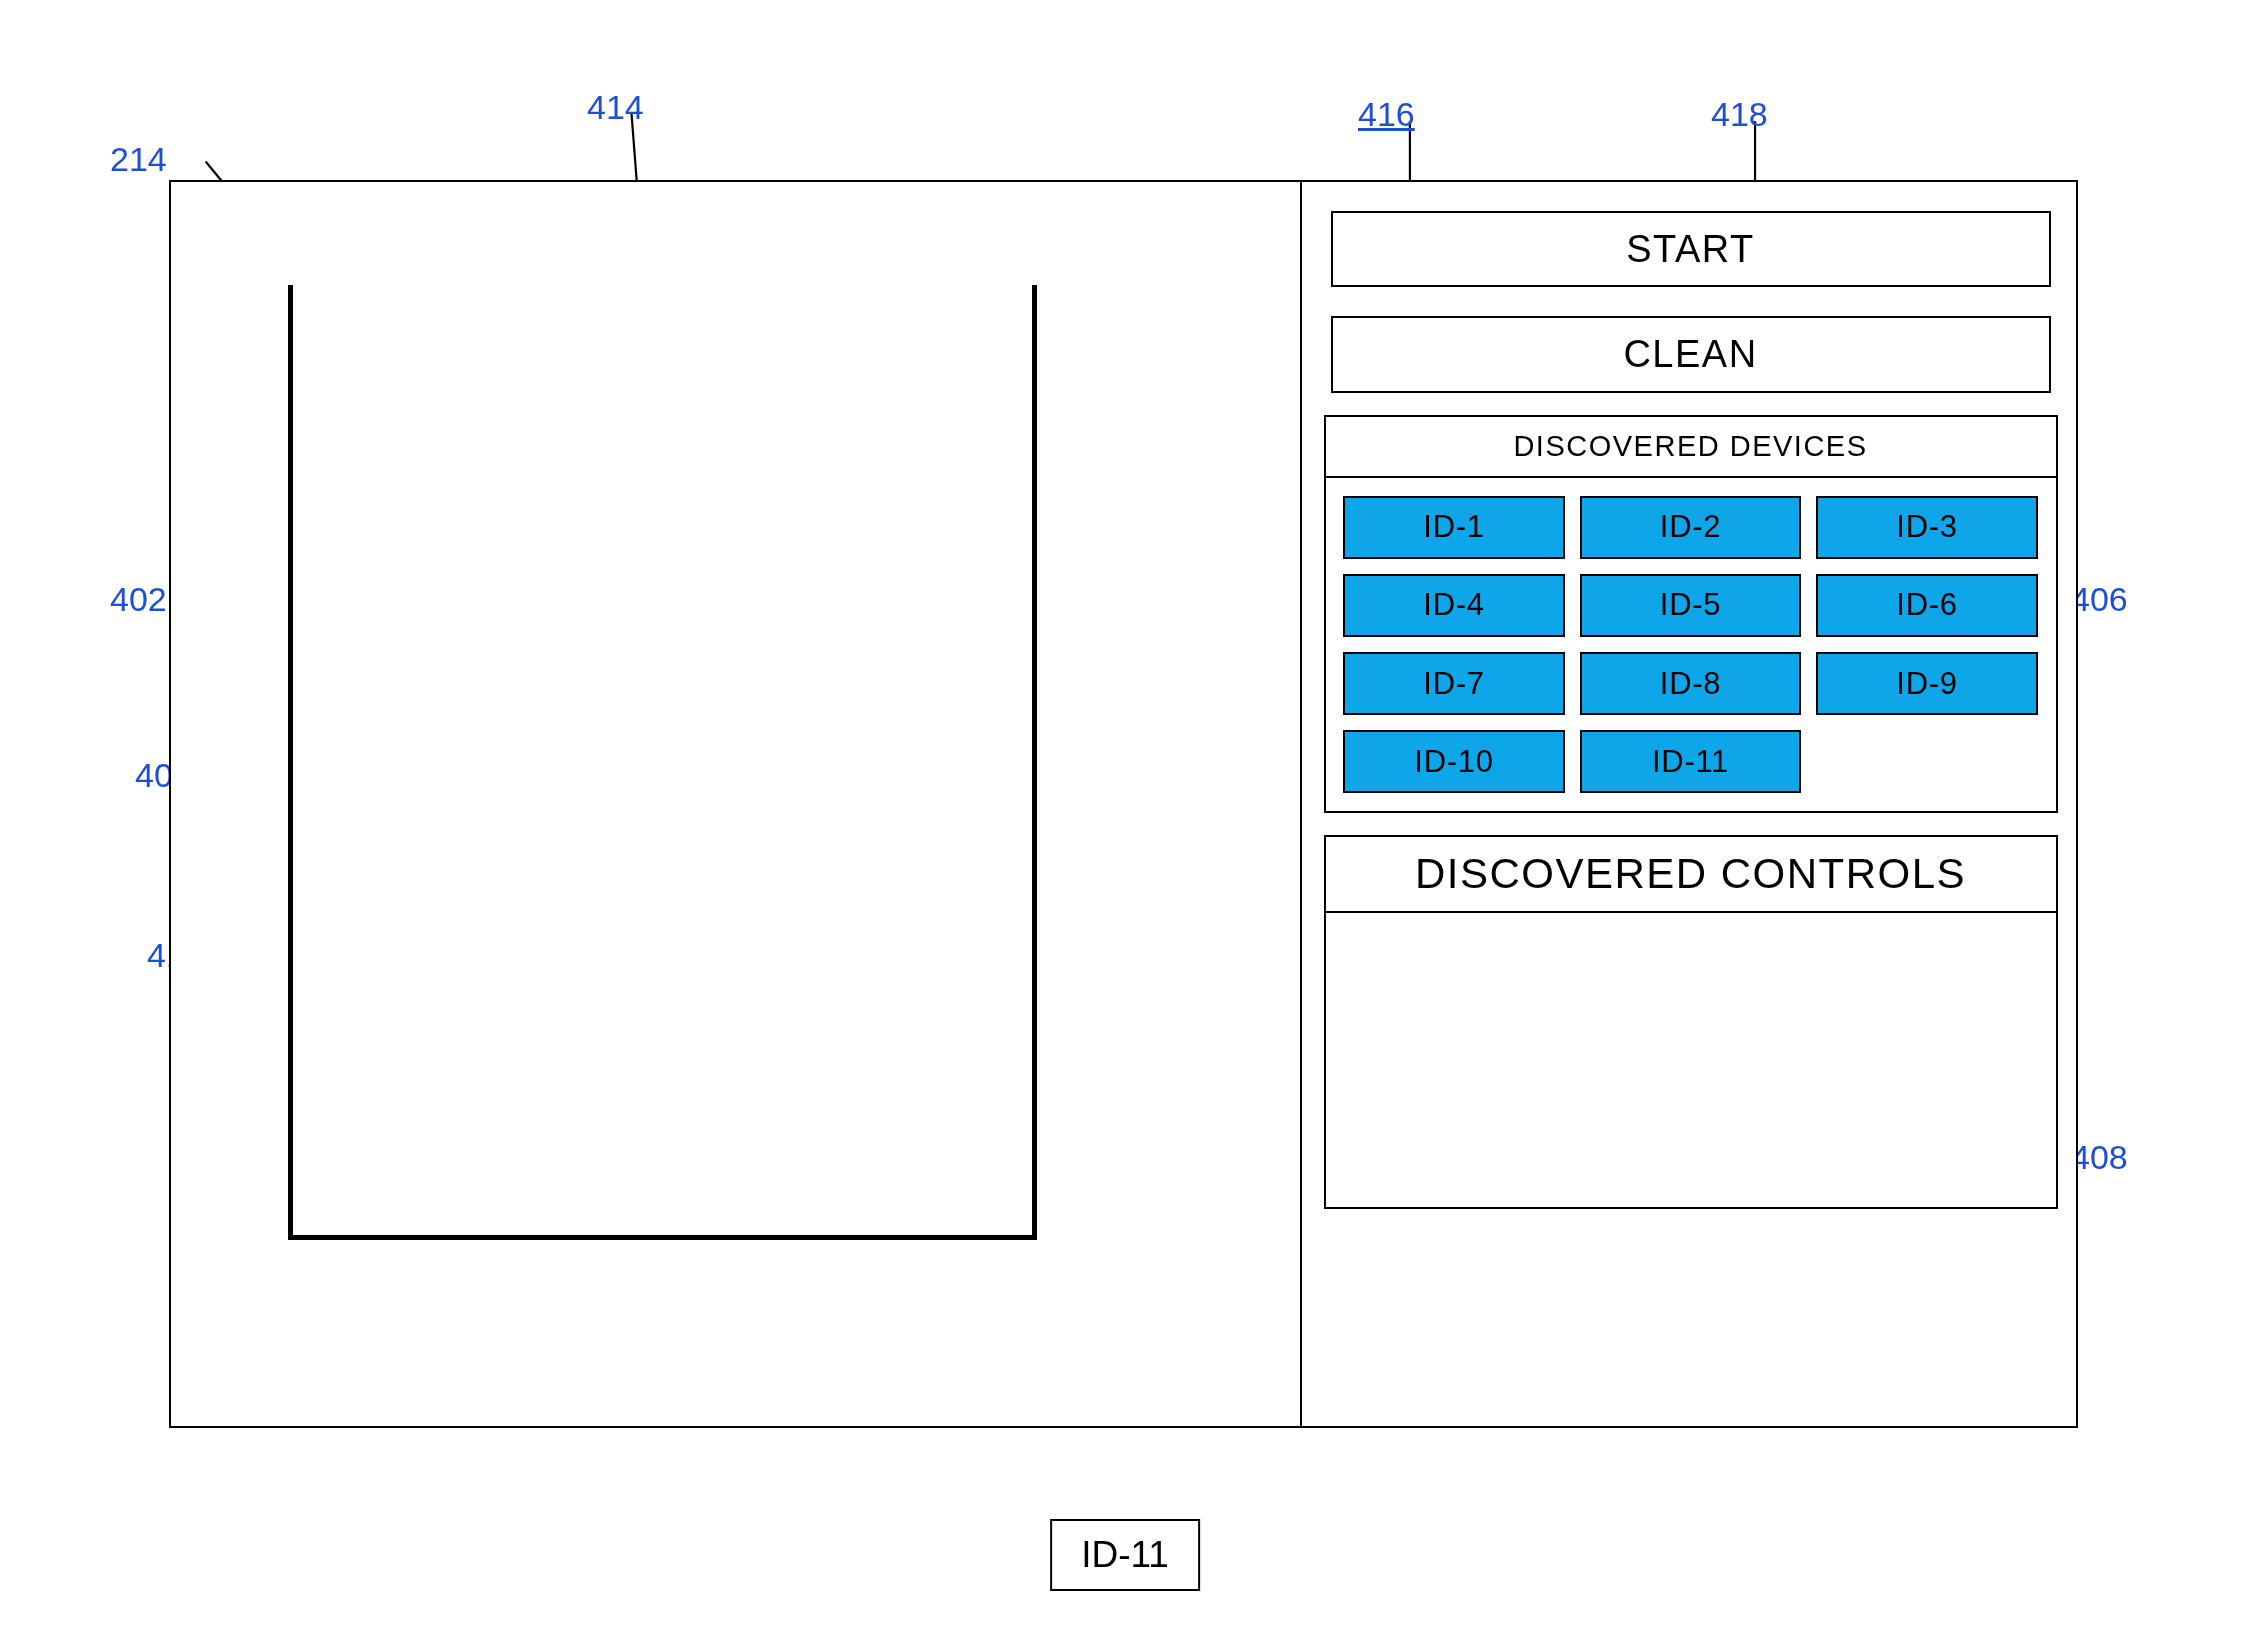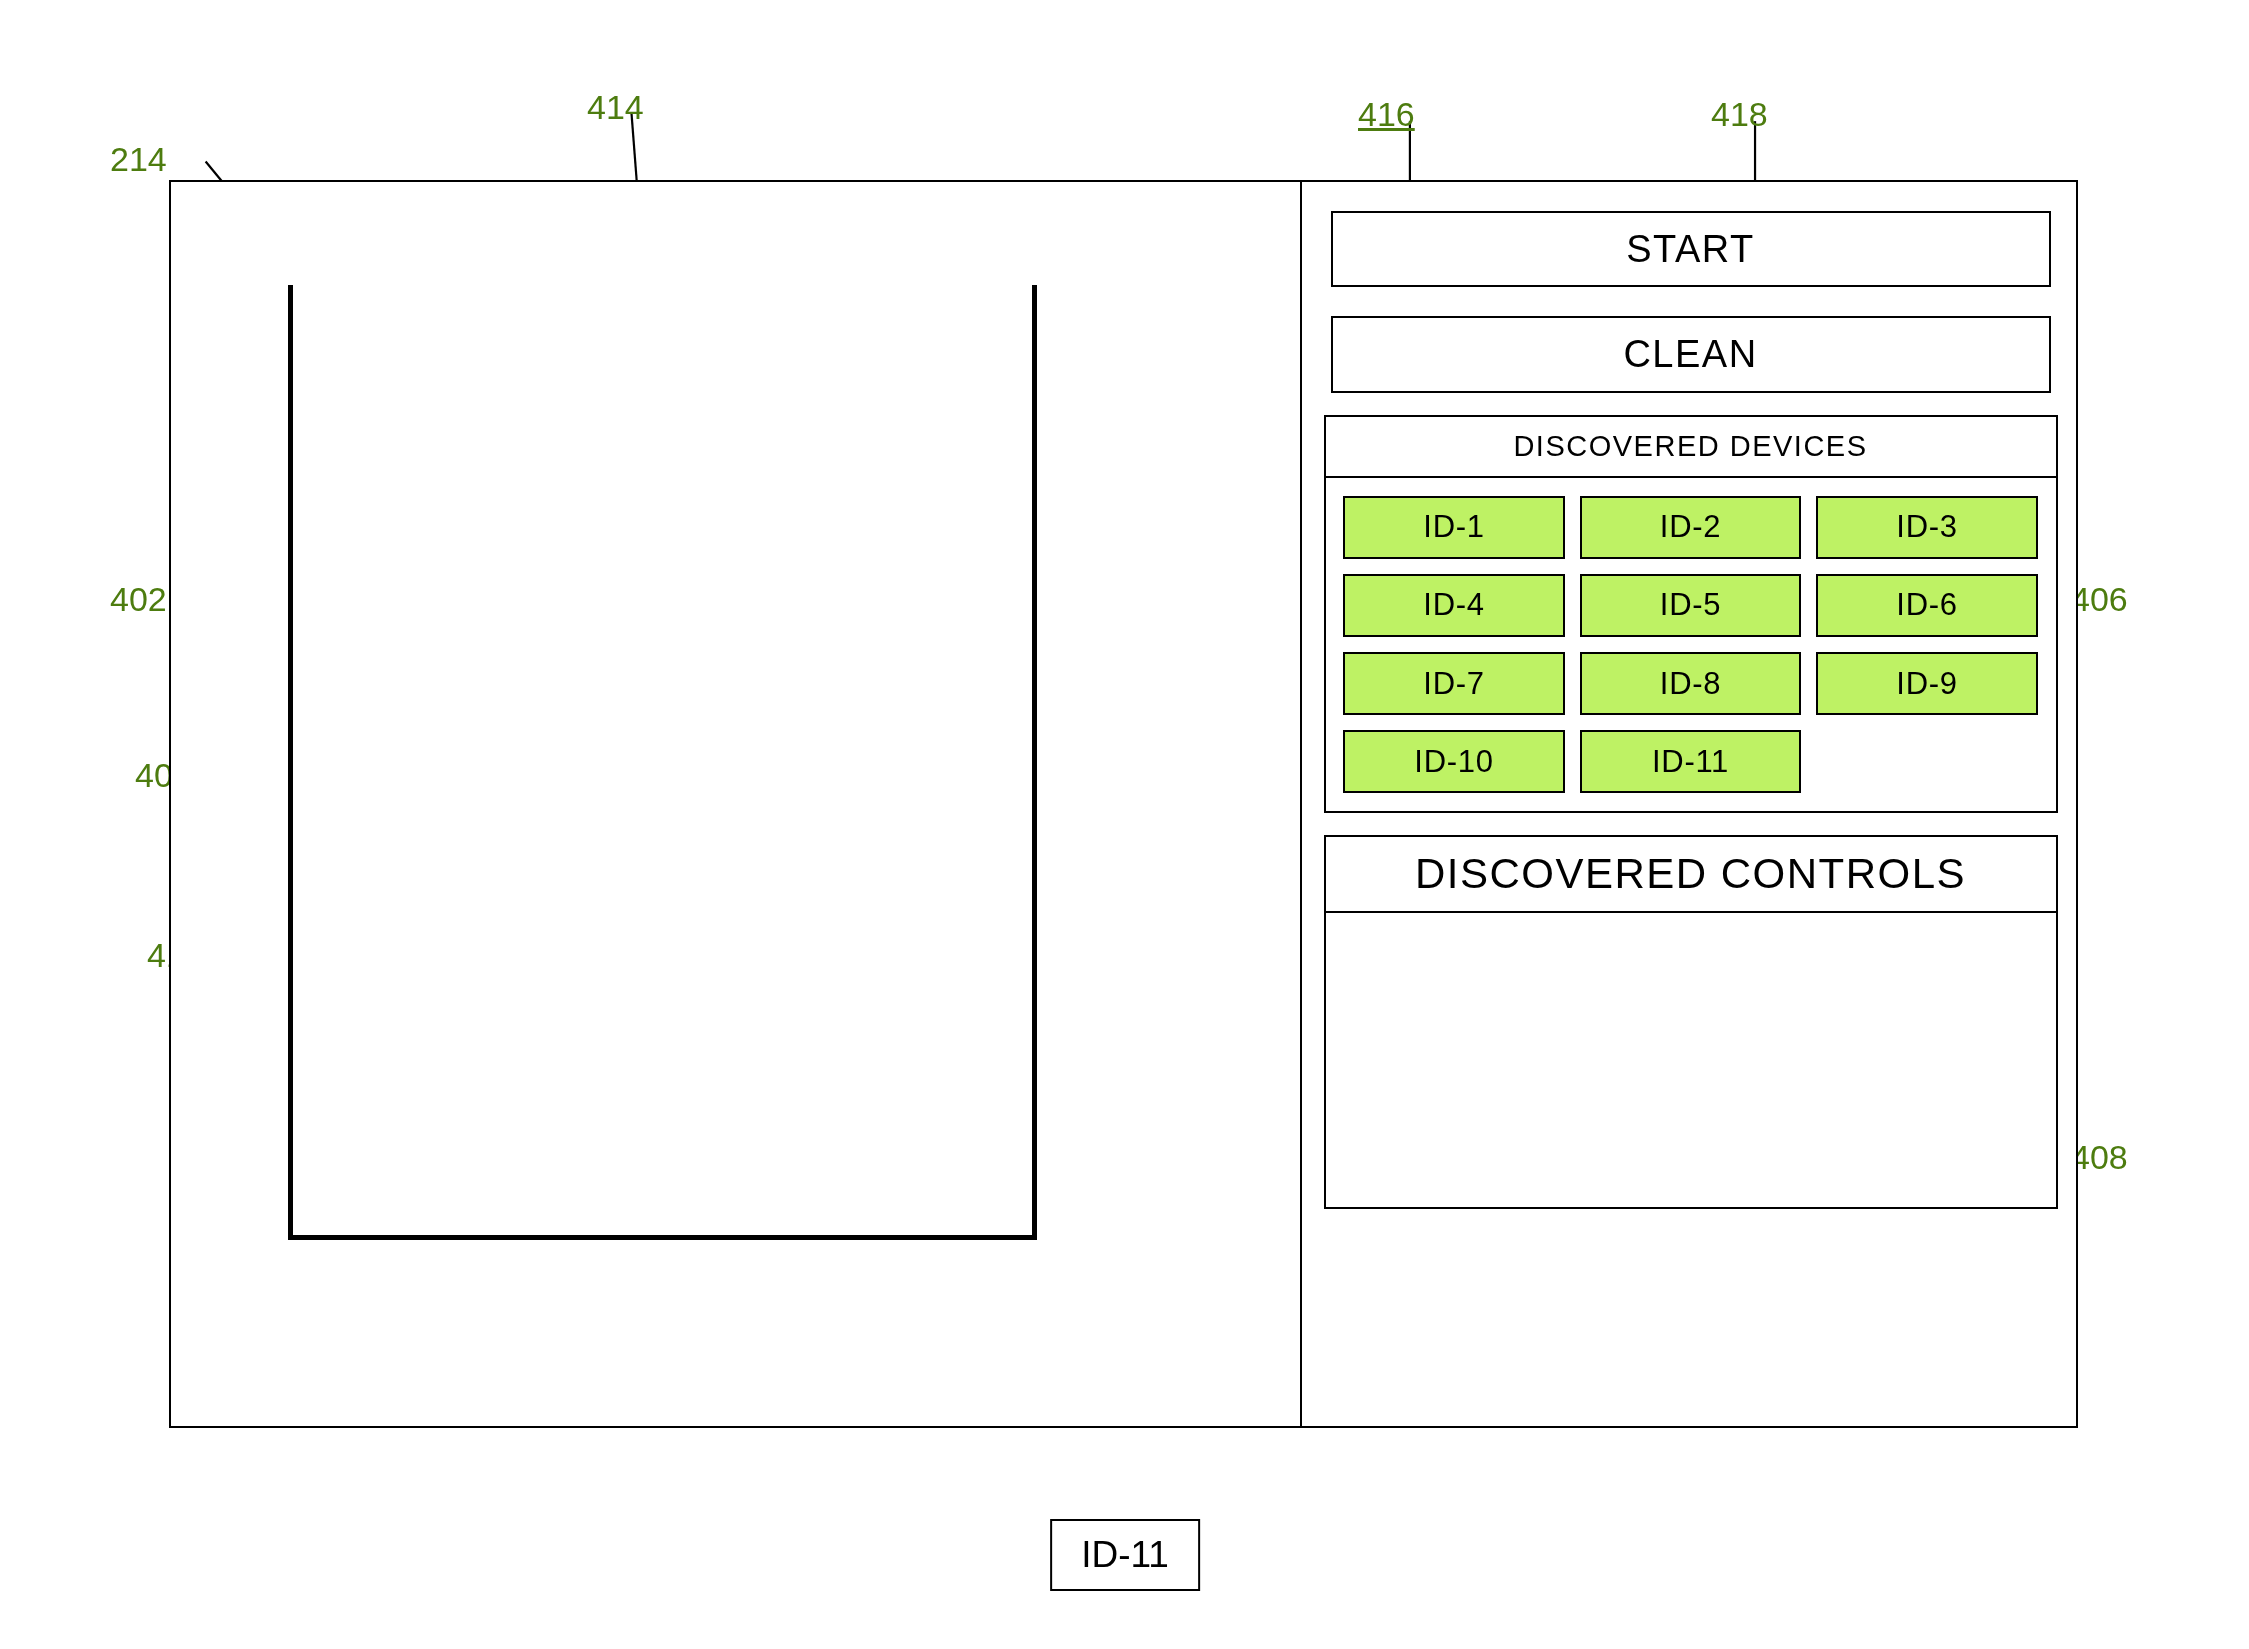--- a/index.html
+++ b/index.html
@@ -110,21 +110,21 @@
 
     .device-grid {
       display: grid;
       grid-template-columns: repeat(3, 1fr);
       gap: 14.7px;
       padding: 17.6px;
     }
 
     .device-button {
       border: 2.2px solid #000;
-      background: #bef264;
+      background: #0ea5e9;
       padding: 11.7px 7.3px;
       font-size: 31px;
       text-align: center;
       cursor: pointer;
       letter-spacing: 0.7px;
     }
 
     
     .controls-section {
       margin: 22px 22px 0 22px;
@@ -141,21 +141,21 @@
     }
 
     .controls-body {
       height: 294px;
     }
 
     
     .ref-label {
       position: absolute;
       font-size: 34px;
-      color: #4d7c0f;
+      color: #1d4ed8;
     }
 
     
     .standalone-box {
       position: absolute;
       bottom: 44px;
       left: 50%;
       transform: translateX(-50%);
       border: 2.2px solid #000;
       padding: 13.2px 29px;

